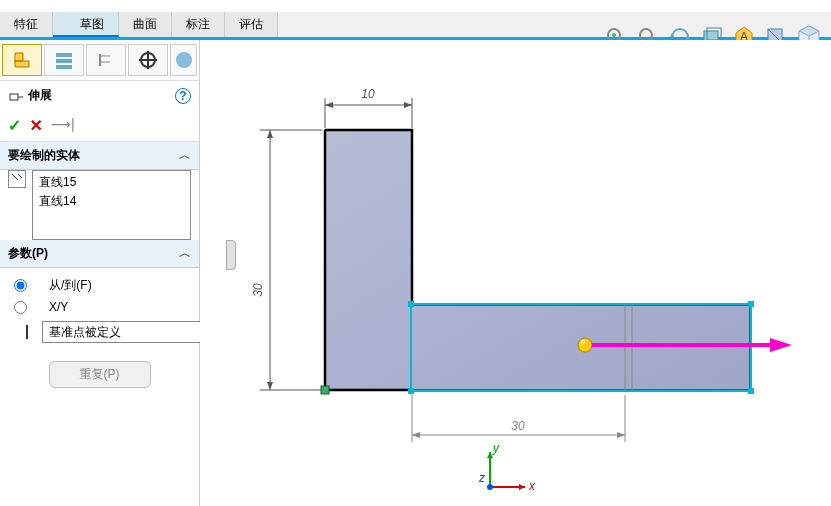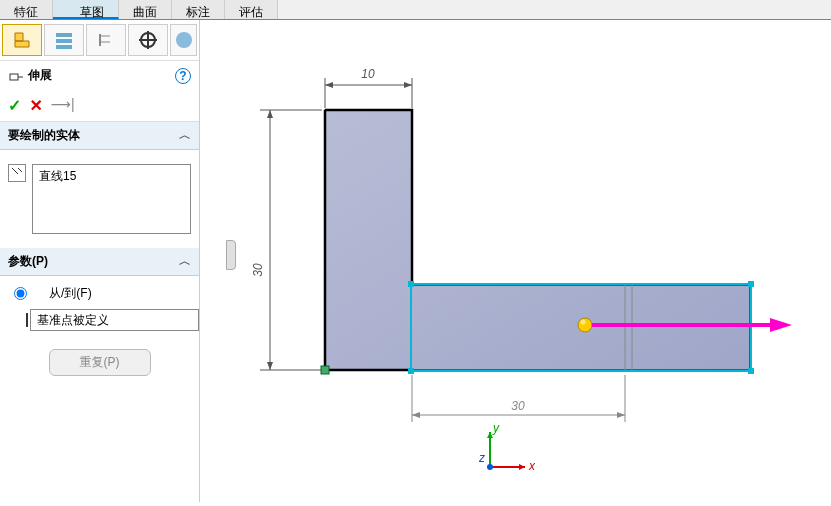--- a/index.html
+++ b/index.html
@@ -1,43 +1,43 @@
 <!DOCTYPE html>
 <html><head>
 <meta charset="utf-8">
 <style>
 * { box-sizing: border-box; margin: 0; padding: 0; font-family: "Microsoft YaHei", sans-serif; font-size: 12px; }
 body { width: 831px; height: 506px; background: #fff; position: relative; overflow: hidden; }
-.tabs { display: flex; background: #f0f0f0; border-bottom: 1px solid #0ea5e9; height: 20px; }
+.tabs { display: flex; background: #f0f0f0; border-bottom: 3px solid #0ea5e9; height: 28px; margin-top: 12px; }
 .tab { padding: 4px 14px; border-right: 1px solid #ccc; cursor: pointer; background: #e8e8e8; }
 .tab.active { background: #d8e8f0; border-bottom: 2px solid #0078d4; padding-left: 27px; }
 .toolbar-top { position: absolute; right: 10px; top: 24px; display: flex; gap: 6px; align-items: center; }
 .tool-icon { width: 26px; height: 26px; display: flex; align-items: center; justify-content: center; cursor: pointer; }
 .main { display: flex; height: calc(100% - 24px); }
 .left-panel { width: 200px; background: #fff; border-right: 1px solid #ccc; display: flex; flex-direction: column; }
 .icon-row { display: flex; border-bottom: 1px solid #ddd; padding: 4px 2px; gap: 2px; }
 .icon-btn { width: 42px; height: 32px; border: 1px solid #ccc; background: #f8f8f8; display: flex; align-items: center; justify-content: center; cursor: pointer; }
 .icon-btn.active { background: #fff4d0; border-color: #d0a000; }
 .feature-title { display: flex; align-items: center; padding: 6px 8px; font-weight: bold; }
 .feature-title .help { margin-left: auto; color: #0078d4; border: 1px solid #0078d4; border-radius: 50%; width: 16px; height: 16px; text-align: center; line-height: 14px; cursor: pointer; }
 .action-row { display: flex; gap: 8px; padding: 6px 8px; border-bottom: 1px solid #ddd; }
 .check { color: #0a0; font-size: 16px; font-weight: bold; cursor: pointer; }
 .cross { color: #d00; font-size: 16px; font-weight: bold; cursor: pointer; }
 .pin { color: #888; font-size: 14px; cursor: pointer; }
 .section-header { background: #e8f0f8; padding: 5px 8px; font-weight: bold; display: flex; align-items: flex-start; border-bottom: 1px solid #ccc; }
 .section-header .chev { margin-left: auto; color: #666; cursor: pointer; }
-.entity-row { display: flex; align-items: flex-start; padding: 14px 8px; gap: 6px; }
+.entity-row { display: flex; align-items: flex-start; padding: 0 8px; gap: 6px; }
 .sel-icon { width: 18px; height: 18px; border: 1px solid #888; background: #fff; display: flex; align-items: center; justify-content: center; cursor: pointer; }
 .entity-list { flex: 1; border: 1px solid #888; background: #fff; min-height: 70px; padding: 2px; }
 .entity-list div { padding: 1px 4px; }
 .param-body { padding: 6px 14px; }
 .radio-row { display: flex; align-items: center; gap: 22px; padding: 3px 0; }
 .radio-row input { margin: 0; }
 .label-row { padding: 4px 0; }
-.point-row { display: flex; align-items: center; gap: 2px; padding: 4px 12px; }
+.point-row { display: flex; align-items: center; gap: 14px; padding: 4px 12px; }
 .point-box { width: 14px; height: 14px; background: #4a6; border: 1px solid #333; }
 .point-input { flex: 1; border: 1px solid #888; padding: 3px 6px; }
 .repeat-btn { margin: 14px auto; display: block; padding: 4px 30px; border: 1px solid #bbb; background: #f0f0f0; color: #888; border-radius: 6px; }
 .canvas { flex: 1; position: relative; background: #fff; font-style: italic; }
 svg.drawing { position: absolute; top: 0; left: 0; }
 .triad { position: absolute; left: 275px; bottom: 20px; }
 .expand-toggle { position: absolute; left: 226px; top: 240px; width: 10px; height: 30px; background: #e0e0e0; border: 1px solid #aaa; border-radius: 0 4px 4px 0; cursor: pointer; }
 </style>
 </head>
 <body>
@@ -153,31 +153,36 @@
       <span class="chev">︿</span>
     </div>
     <div class="entity-row">
       <div class="sel-icon">
           <svg width="12" height="12">
             <path d="M1 1 L7 7 M7 1 L11 5" stroke="#333" fill="none"></path>
           </svg>
         </div>
       <div class="entity-list">
         <div>直线15</div>
+        <div>直线14</div>
       </div>
     </div>
 
     <div class="section-header">
       <span>参数(P)</span>
       <span class="chev">︿</span>
     </div>
     <div class="param-body">
       <div class="radio-row">
         <input type="radio" name="pm" checked="" style="">
         <span>从/到(F)</span>
+      </div>
+      <div class="radio-row">
+        <input type="radio" name="pm" style="">
+        <span>X/Y</span>
       </div>
       <div class="point-row">
         <div class="point-box"></div>
         <input class="point-input" value="基准点被定义" style="">
       </div>
       <button class="repeat-btn">重复(P)</button>
     </div>
   </div>
 
   <div class="canvas">

